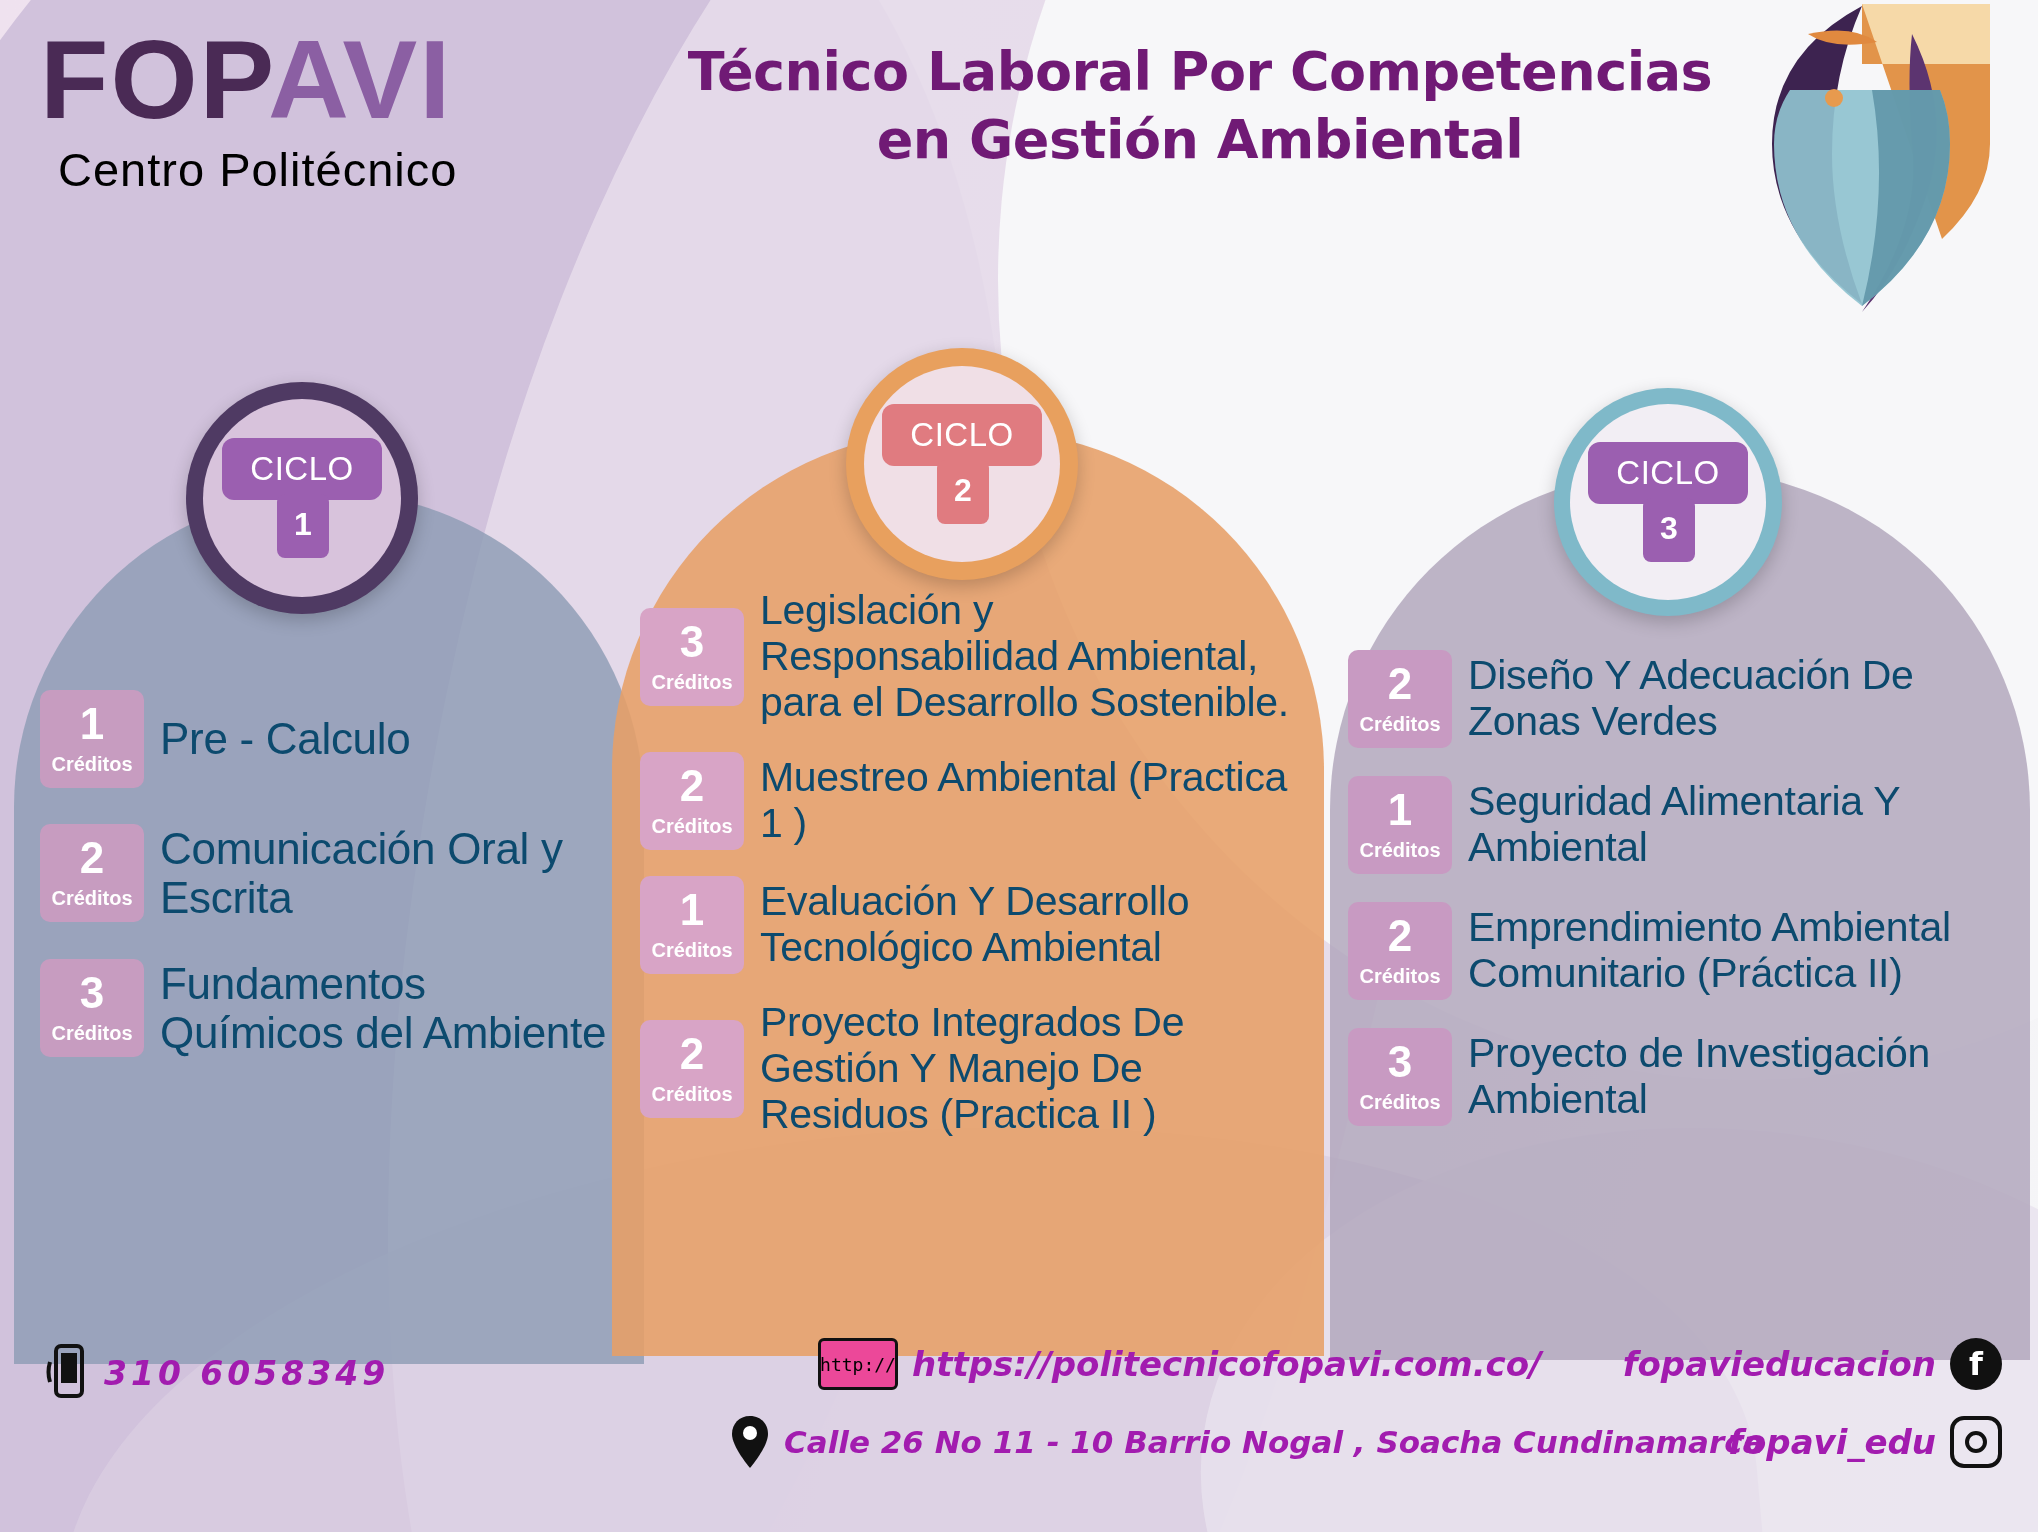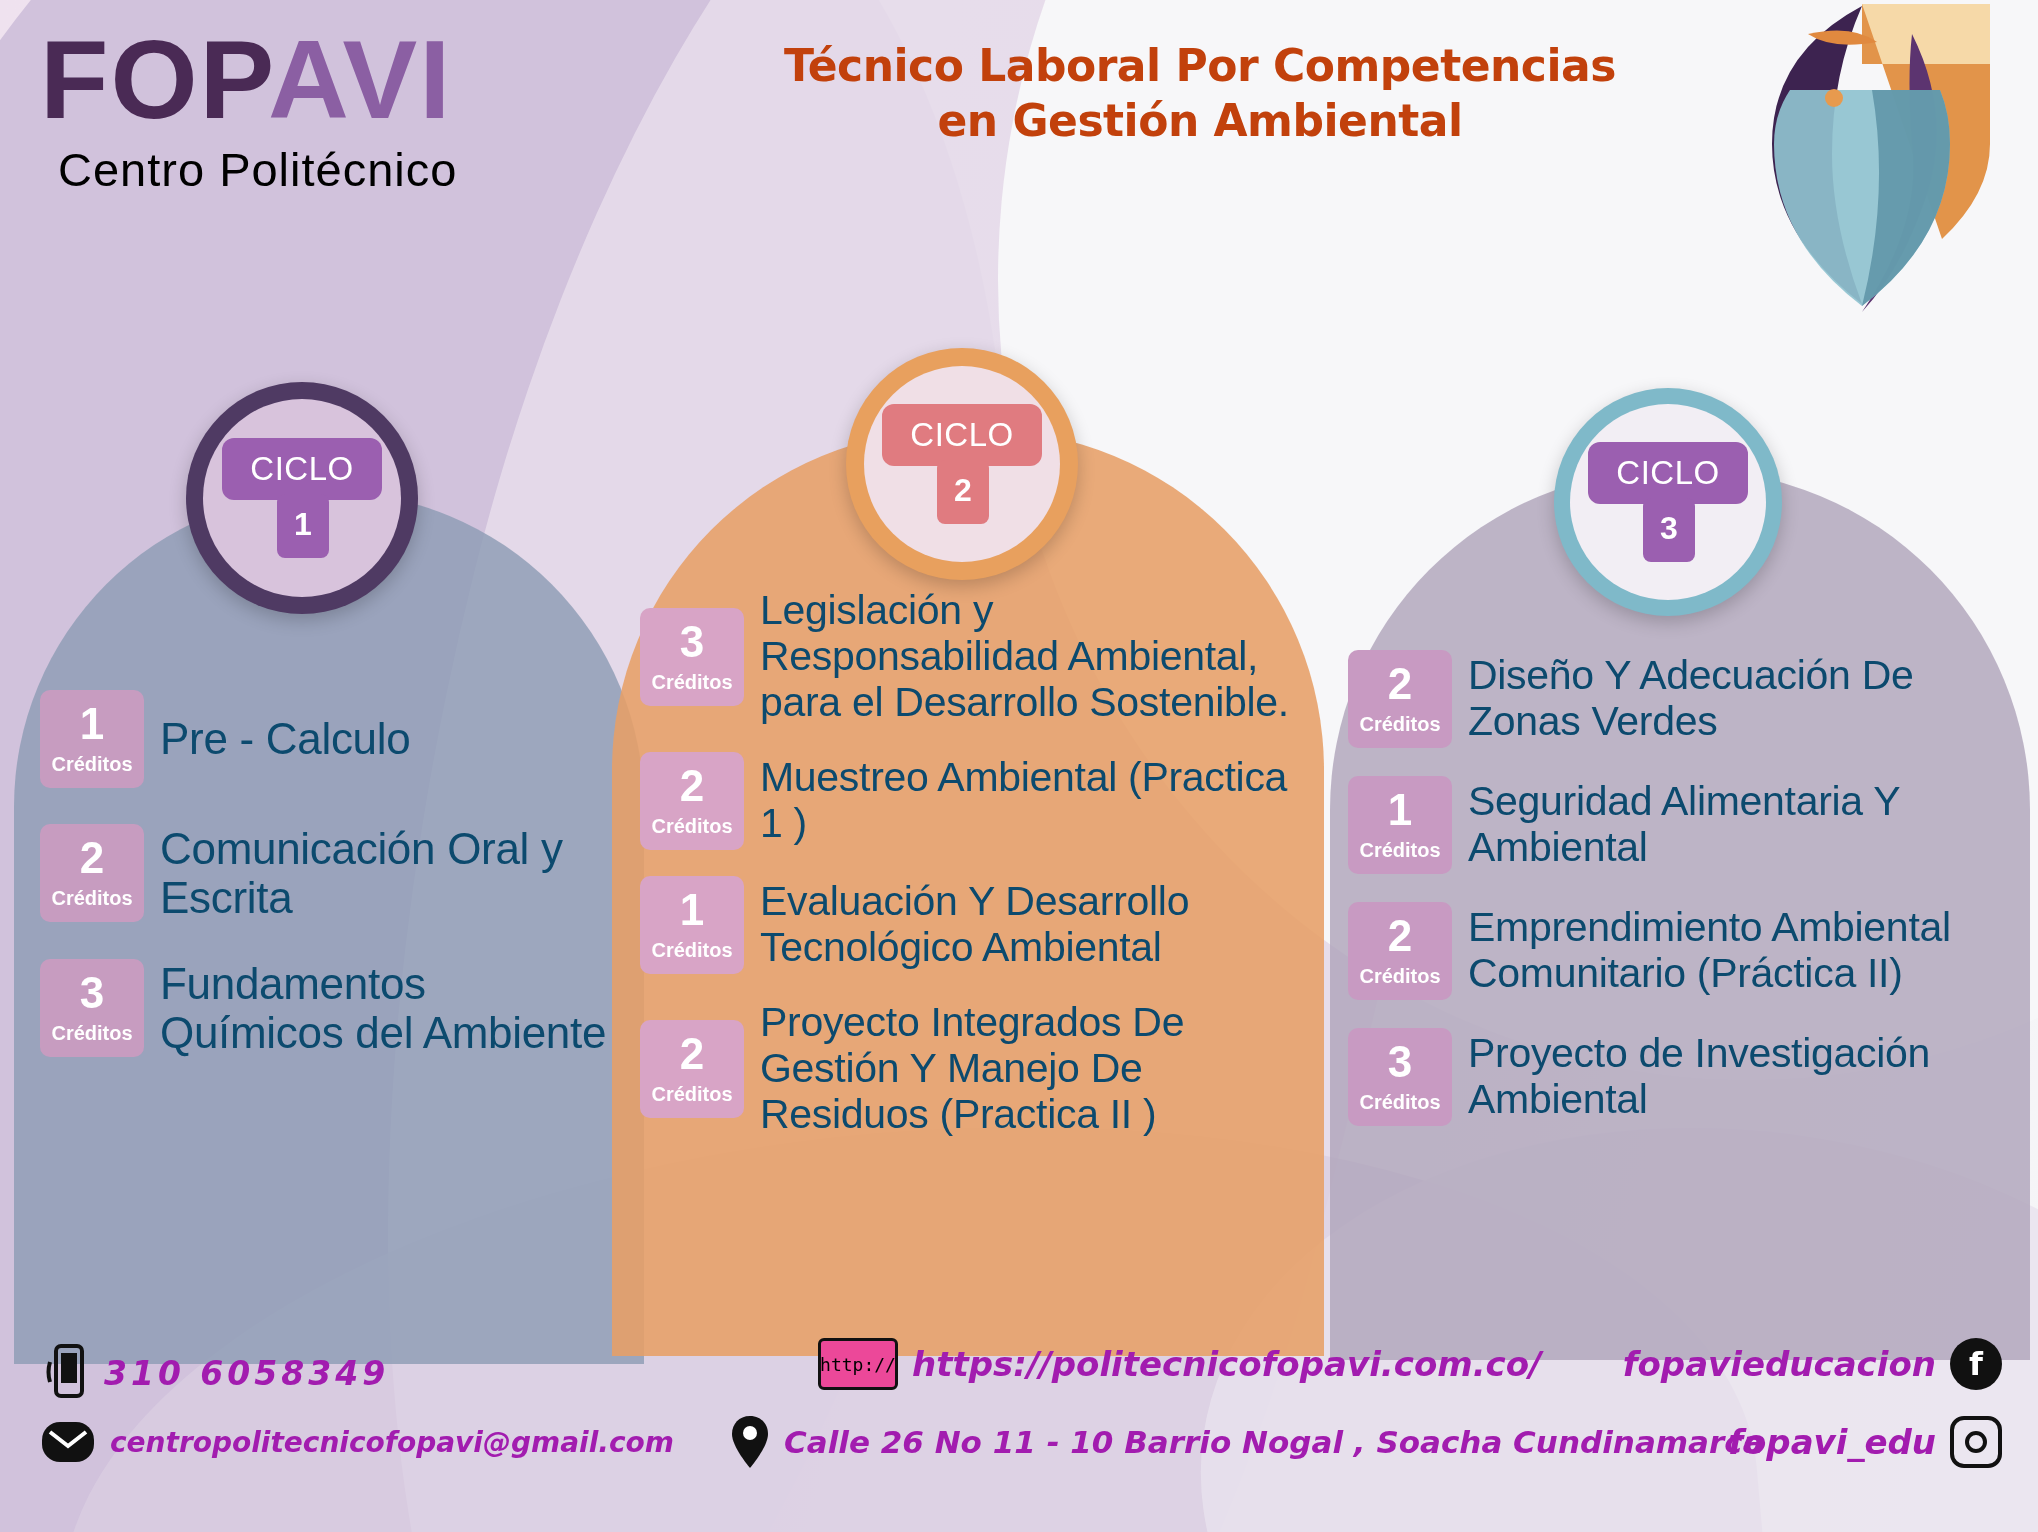--- a/index.html
+++ b/index.html
@@ -90,23 +90,23 @@
 
   
   .title {
     position: absolute;
     left: 640px; top: 38px;
     width: 1120px;
     text-align: center;
     z-index: 30;
     font-family: "DejaVu Sans", sans-serif;
     font-weight: bold;
-    font-size: 44px;
+    font-size: 54px;
     line-height: 1.25;
-    color: #c2410c;
+    color: #701a75;
     letter-spacing: -0.5px;
   }
 
   
   .emblem {
     position: absolute; right: 26px; top: -6px;
     width: 300px; height: 330px;
     z-index: 31;
   }
   .col-body {
@@ -416,29 +416,20 @@
       <span class="ficon">
         <svg width="44" height="58" viewBox="0 0 44 58">
           <rect x="10" y="2" width="26" height="50" rx="5" fill="none" stroke="#111" stroke-width="4"></rect>
           <rect x="15" y="9" width="16" height="30" fill="#111"></rect>
           <path d="M4 18 q-3 10 0 20" stroke="#111" stroke-width="4" fill="none"></path>
         </svg>
       </span>
       <span class="ftxt">310  6058349</span>
     </div>
 
-    <div class="fitem f-mail">
-      <span class="ficon">
-        <svg width="56" height="48" viewBox="0 0 56 48">
-          <rect x="2" y="4" width="52" height="40" rx="18" fill="#111"></rect>
-          <path d="M10 14 L28 28 L46 14" stroke="#fff" stroke-width="4" fill="none"></path>
-        </svg>
-      </span>
-      <span class="ftxt">centropolitecnicofopavi@gmail.com</span>
-    </div>
 
     <div class="fitem f-web">
       <span class="ficon">
         <span class="browser-chip">
           <span>http://</span>
           <svg class="cursor-arrow" width="34" height="40" viewBox="0 0 34 40">
             <path d="M4 2 L4 32 L12 24 L17 36 L23 33 L18 22 L29 21 Z" fill="#2a3a6a" stroke="#fff" stroke-width="2"></path>
           </svg>
         </span>
       </span>

